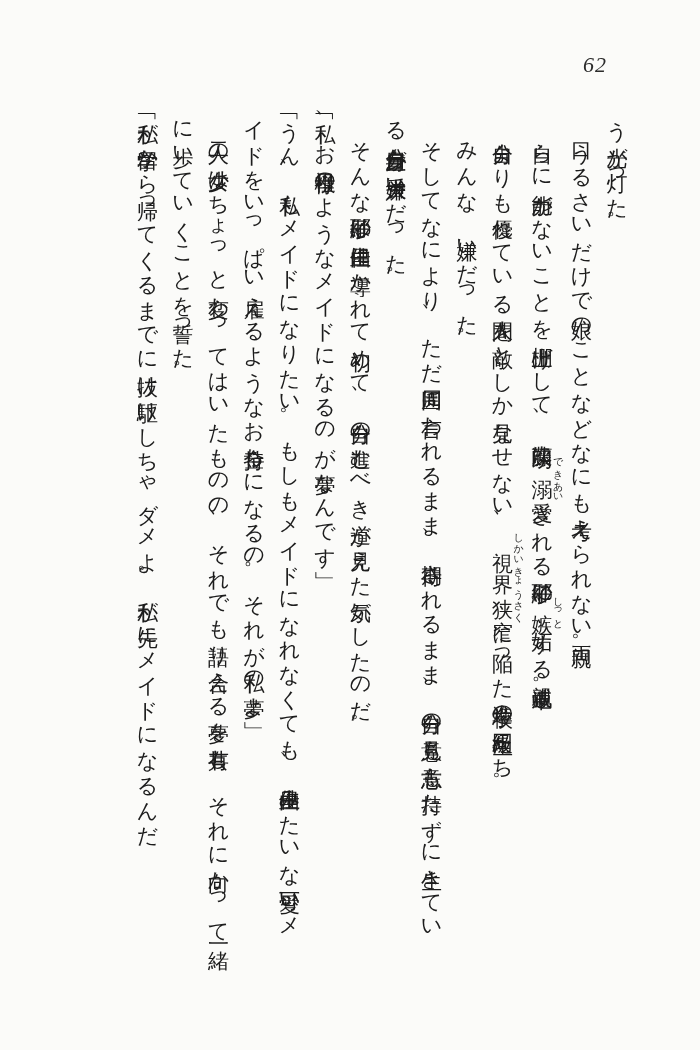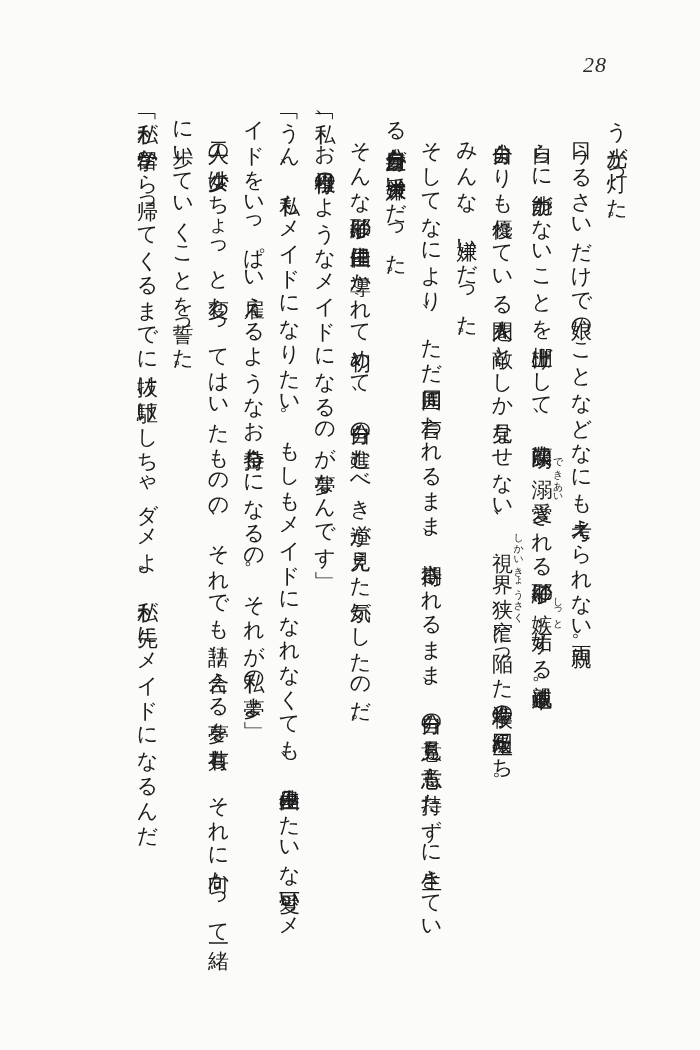--- a/index.html
+++ b/index.html
@@ -49,21 +49,21 @@
     font-size: 10px;
     letter-spacing: 0;
     line-height: 1;
     color: #1c1c1c;
   }
 </style>
 </head>
 <body style="background: rgb(251, 251, 249);">
 
 <div class="book-page">
-  <div class="page-number" style="color: rgb(43, 43, 43);">28</div>
+  <div class="page-number" style="color: rgb(43, 43, 43);">62</div>
   <div class="text-block" style="color: rgb(28, 28, 28);">
       <p class="para">う光が灯った。</p>
       <p class="para indent">口うるさいだけで娘のことなどなにも考えられない両親。</p>
       <p class="para indent">自らに能力がないことを棚上げして、藤次朗に<ruby>溺愛<rt>できあい</rt></ruby>される紗耶子に<ruby>嫉妬<rt>しっと</rt></ruby>する親戚連中。</p>
       <p class="para indent">自分よりも優れている人間を敵としか見なせない、<ruby>視界狭窄<rt>しかいきょうさく</rt></ruby>に陥った進学校の同級生たち。</p>
       <p class="para indent">みんな、嫌いだった。</p>
       <p class="para indent">そしてなにより、ただ周囲に言われるまま、期待されるまま、自分の意見も意志も持たずに生きている自分自身が一番大嫌いだった。</p>
       <p class="para indent hang">そんな紗耶子は由佳里に導かれて初めて、自分の進むべき道が見えた気がしたのだ。</p>
       <p class="para">「私、お祖母様のようなメイドになるのが夢なんです」</p>
       <p class="para">「うん、私もメイドになりたい。もしもメイドになれなくても、由佳里みたいな可愛いメイドをいっぱい雇えるようなお金持ちになるの。それが私の夢よ」</p>

